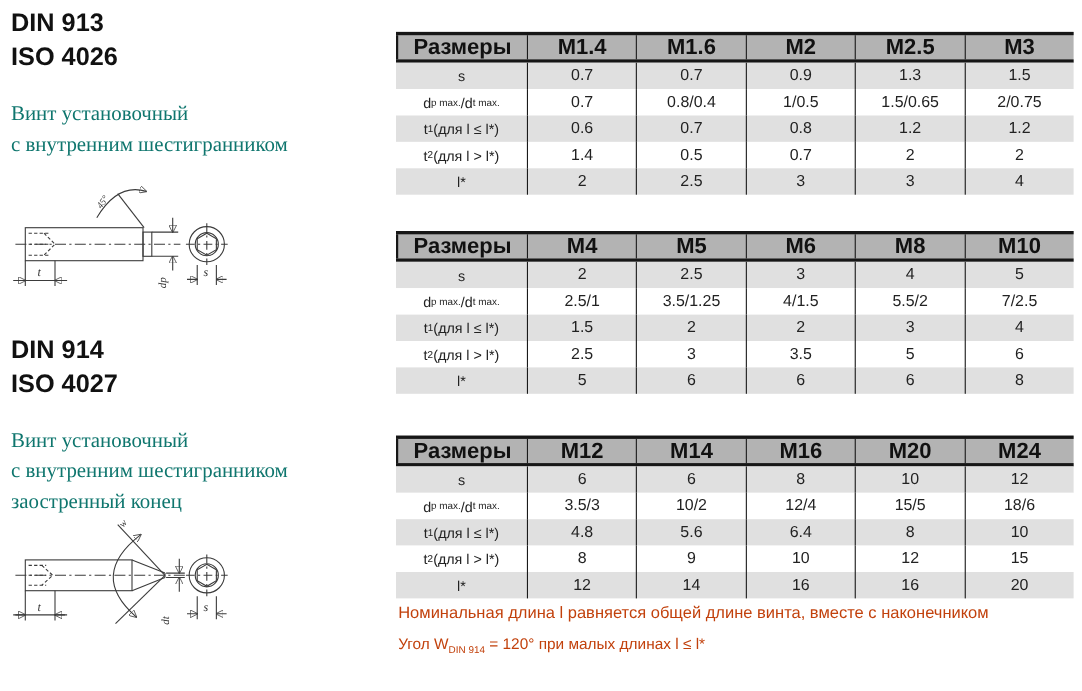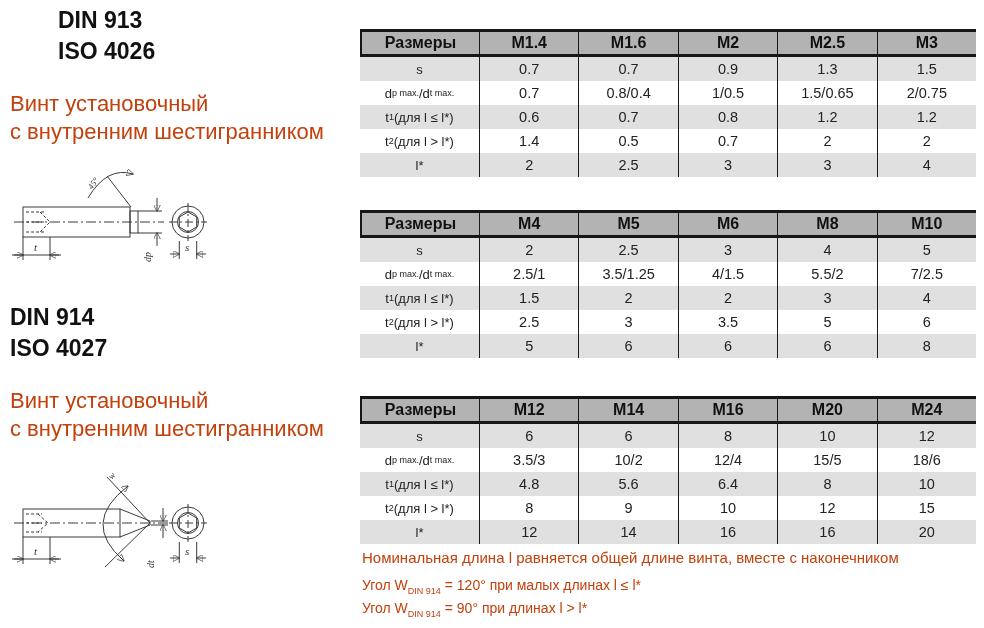--- a/index.html
+++ b/index.html
@@ -1,51 +1,51 @@
 <!DOCTYPE html>
 <html><head>
 <meta charset="utf-8">
 <style>
   html,body{margin:0;padding:0;background:#fff;}
   .page{position:relative;width:984px;height:628px;background:#ffffff;overflow:hidden;
         font-family:"Liberation Sans",sans-serif;color:#1f1f1f;}
   
   .std-block{position:absolute;left:10px;font-size:23px;font-weight:bold;line-height:31px;color:#111;}
-  .desc-block{position:absolute;left:10px;font-size:22px;line-height:28px;color:#c2410c;}
+  .desc-block{position:absolute;left:10px;font-size:19px;line-height:28px;color:#0f766e;font-family:Liberation Serif, serif;}
   
   .drw{position:absolute;left:10px;}
   .drw path,.drw line,.drw rect,.drw circle,.drw polygon,.drw polyline{stroke:#3b3b3b;fill:none;stroke-width:1;}
   .drw text{stroke:none;fill:#333;font-family:"Liberation Serif",serif;font-style:italic;}
   
   .dtable{position:absolute;left:360px;width:616px;}
   .thead{display:flex;height:22px;background:#b3b3b3;border-top:3px solid #161616;border-bottom:3px solid #161616;}
   .trow{display:flex;height:24px;background:#ffffff;}
   .trow.shade{background:#e0e0e0;}
   .cell{box-sizing:border-box;display:flex;align-items:center;justify-content:center;min-width:0;}
   .cell.c0{width:120px;flex:none;}
   .cell:not(.c0){flex:1;}
   .cell:not(:last-child){border-right:1px solid #1a1a1a;}
   .thead .c0{border-left:2px solid #161616;}
-  .hcell{font-weight:bold;font-size:16px;color:#111;}
+  .hcell{font-weight:bold;font-size:20px;color:#111;}
   .vcell{font-size:14.5px;color:#222;}
   .lcell{font-size:13px;color:#222;}
   .lcell sub{font-size:9px;line-height:0;}
   
   .note{position:absolute;left:362px;white-space:nowrap;color:#c2410c;}
   .note sub{font-size:9px;line-height:0;}
   #note-0{top:549px;font-size:15px;}
   #note-1{top:577px;font-size:14px;text-align:right;}
   #note-2{top:600px;font-size:14px;}
 </style>
 </head>
 <body>
 
 <div class="page">
 
-  <div class="std-block" style="top:5px;margin-left:48px;">
+  <div class="std-block" style="top:5px;">
     <div>DIN 913</div>
     <div>ISO 4026</div>
   </div>
   <div class="desc-block" style="top:90px;">
     <div>Винт установочный</div>
     <div>с внутренним шестигранником</div>
   </div>
 
   <svg class="drw" style="top:162px;" width="244" height="112" viewBox="0 0 244 112">
     <defs>
@@ -100,20 +100,21 @@
     </g>
   </svg>
 
   <div class="std-block" style="top:302px;">
     <div>DIN 914</div>
     <div>ISO 4027</div>
   </div>
   <div class="desc-block" style="top:387px;">
     <div>Винт установочный</div>
     <div>с внутренним шестигранником</div>
+    <div>заостренный конец</div>
   </div>
 
   <svg class="drw" style="top:464px;" width="244" height="116" viewBox="0 0 244 116">
     <defs>
       <marker id="a2" viewBox="0 0 10 10" refX="9" refY="5" markerWidth="7" markerHeight="7" orient="auto-start-reverse">
         <path d="M0 0 L10 5 L0 10 z" fill="#3b3b3b" stroke="none"></path>
       </marker>
     </defs>
     <g>
       <rect x="13" y="45" width="97" height="28"></rect>
@@ -362,15 +363,14 @@
         <div class="cell vcell">12</div>
         <div class="cell vcell">14</div>
         <div class="cell vcell">16</div>
         <div class="cell vcell">16</div>
         <div class="cell vcell">20</div>
       </div>
     </div>
 
   <div class="note" id="note-0"><span>Номинальная длина l равняется общей длине винта, вместе с наконечником</span></div>
   <div class="note" id="note-1"><span>Угол W</span><sub>DIN 914</sub><span> = 120° при малых длинах l ≤ l*</span></div>
-  <div class="note" id="note-2"><span>Угол W</span><sub>DIN 914</sub><span> = 90° при длинах l &gt; l*</span></div>
 
 </div>
 
 </body></html>

